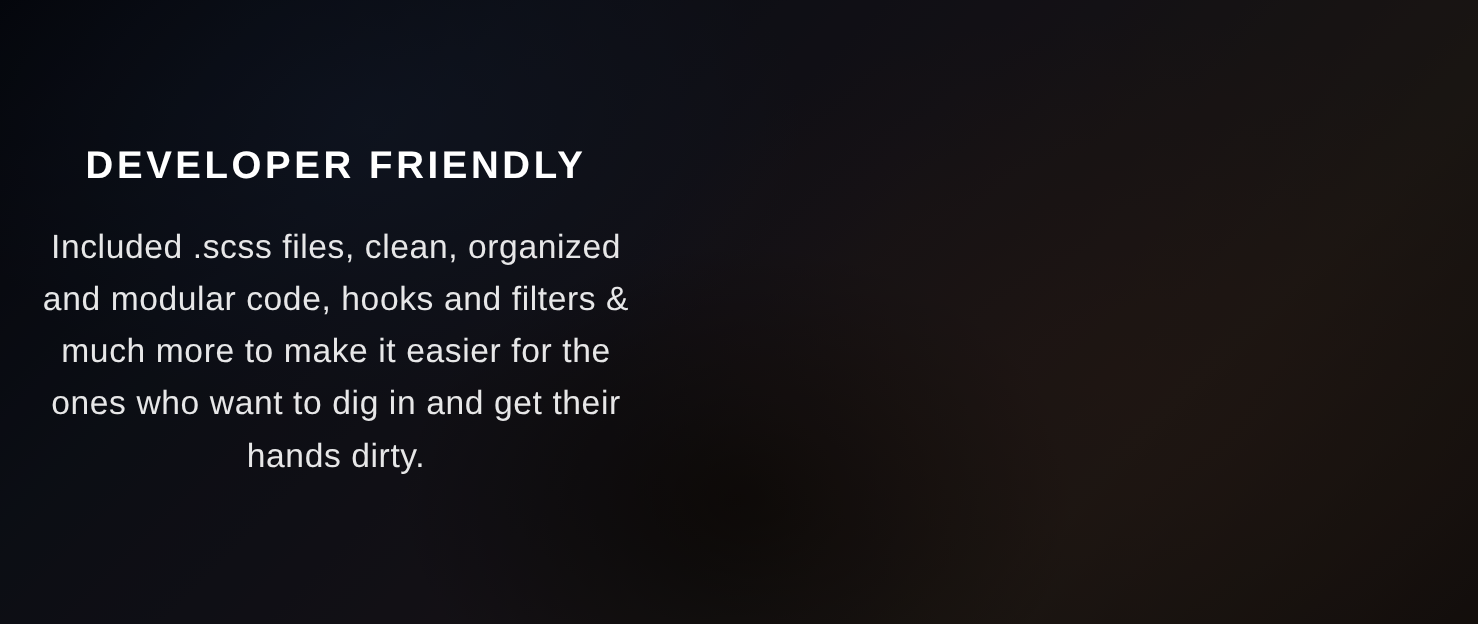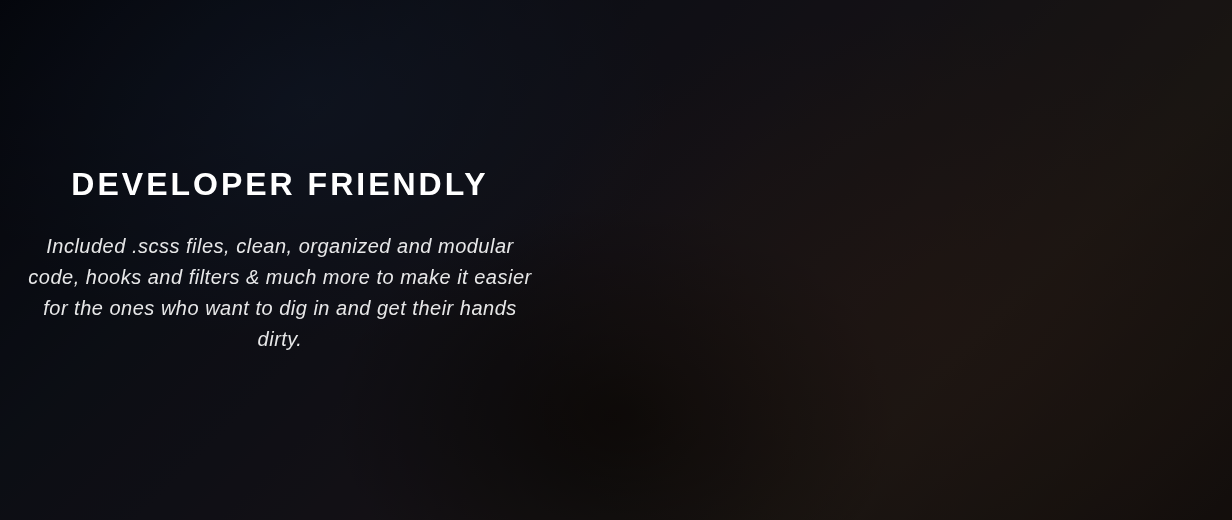--- a/index.html
+++ b/index.html
@@ -61,25 +61,24 @@
       color: #ffffff;
       font-size: 32px;
       font-weight: 800;
       letter-spacing: 3px;
       margin-bottom: 28px;
       text-transform: uppercase;
     }
     
     .description {
       color: rgba(255, 255, 255, 0.9);
-      font-size: 20px;
+      font-size: 28px;
       font-weight: 300;
       line-height: 1.55;
       letter-spacing: 0.5px;
-      font-style: italic;
     }
   </style>
 </head>
 <body>
 
 <div class="hero-section">
   <div class="content">
     <h1 class="heading">DEVELOPER FRIENDLY</h1>
     <p class="description">Included .scss files, clean, organized and modular code, hooks and filters &amp; much more to make it easier for the ones who want to dig in and get their hands dirty.</p>
   </div>

